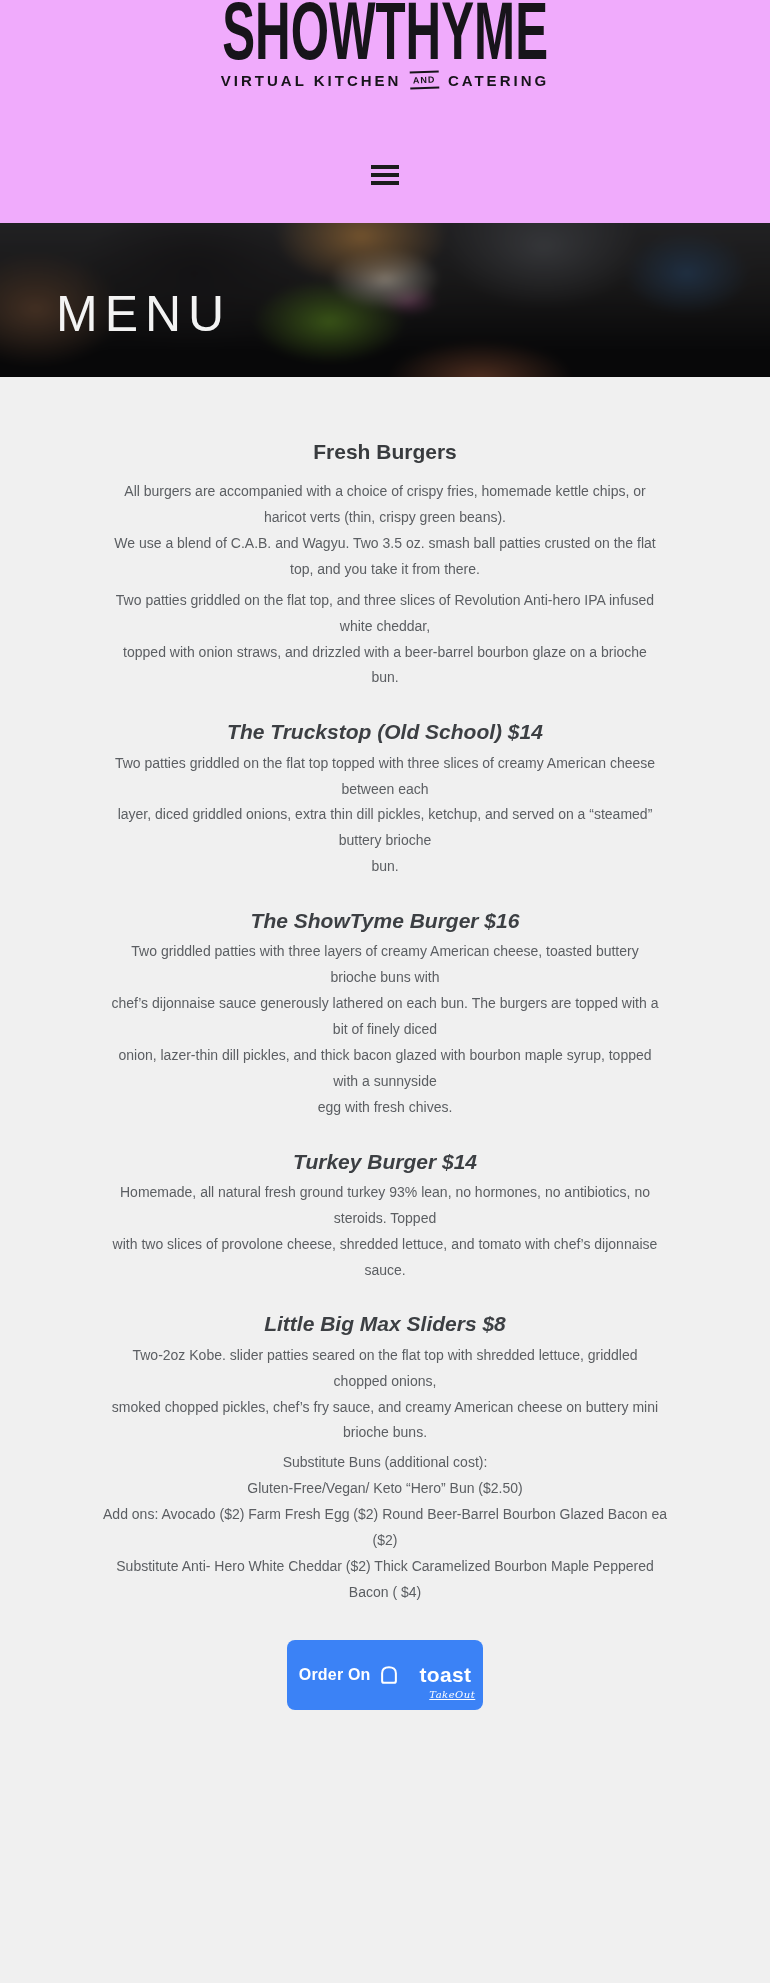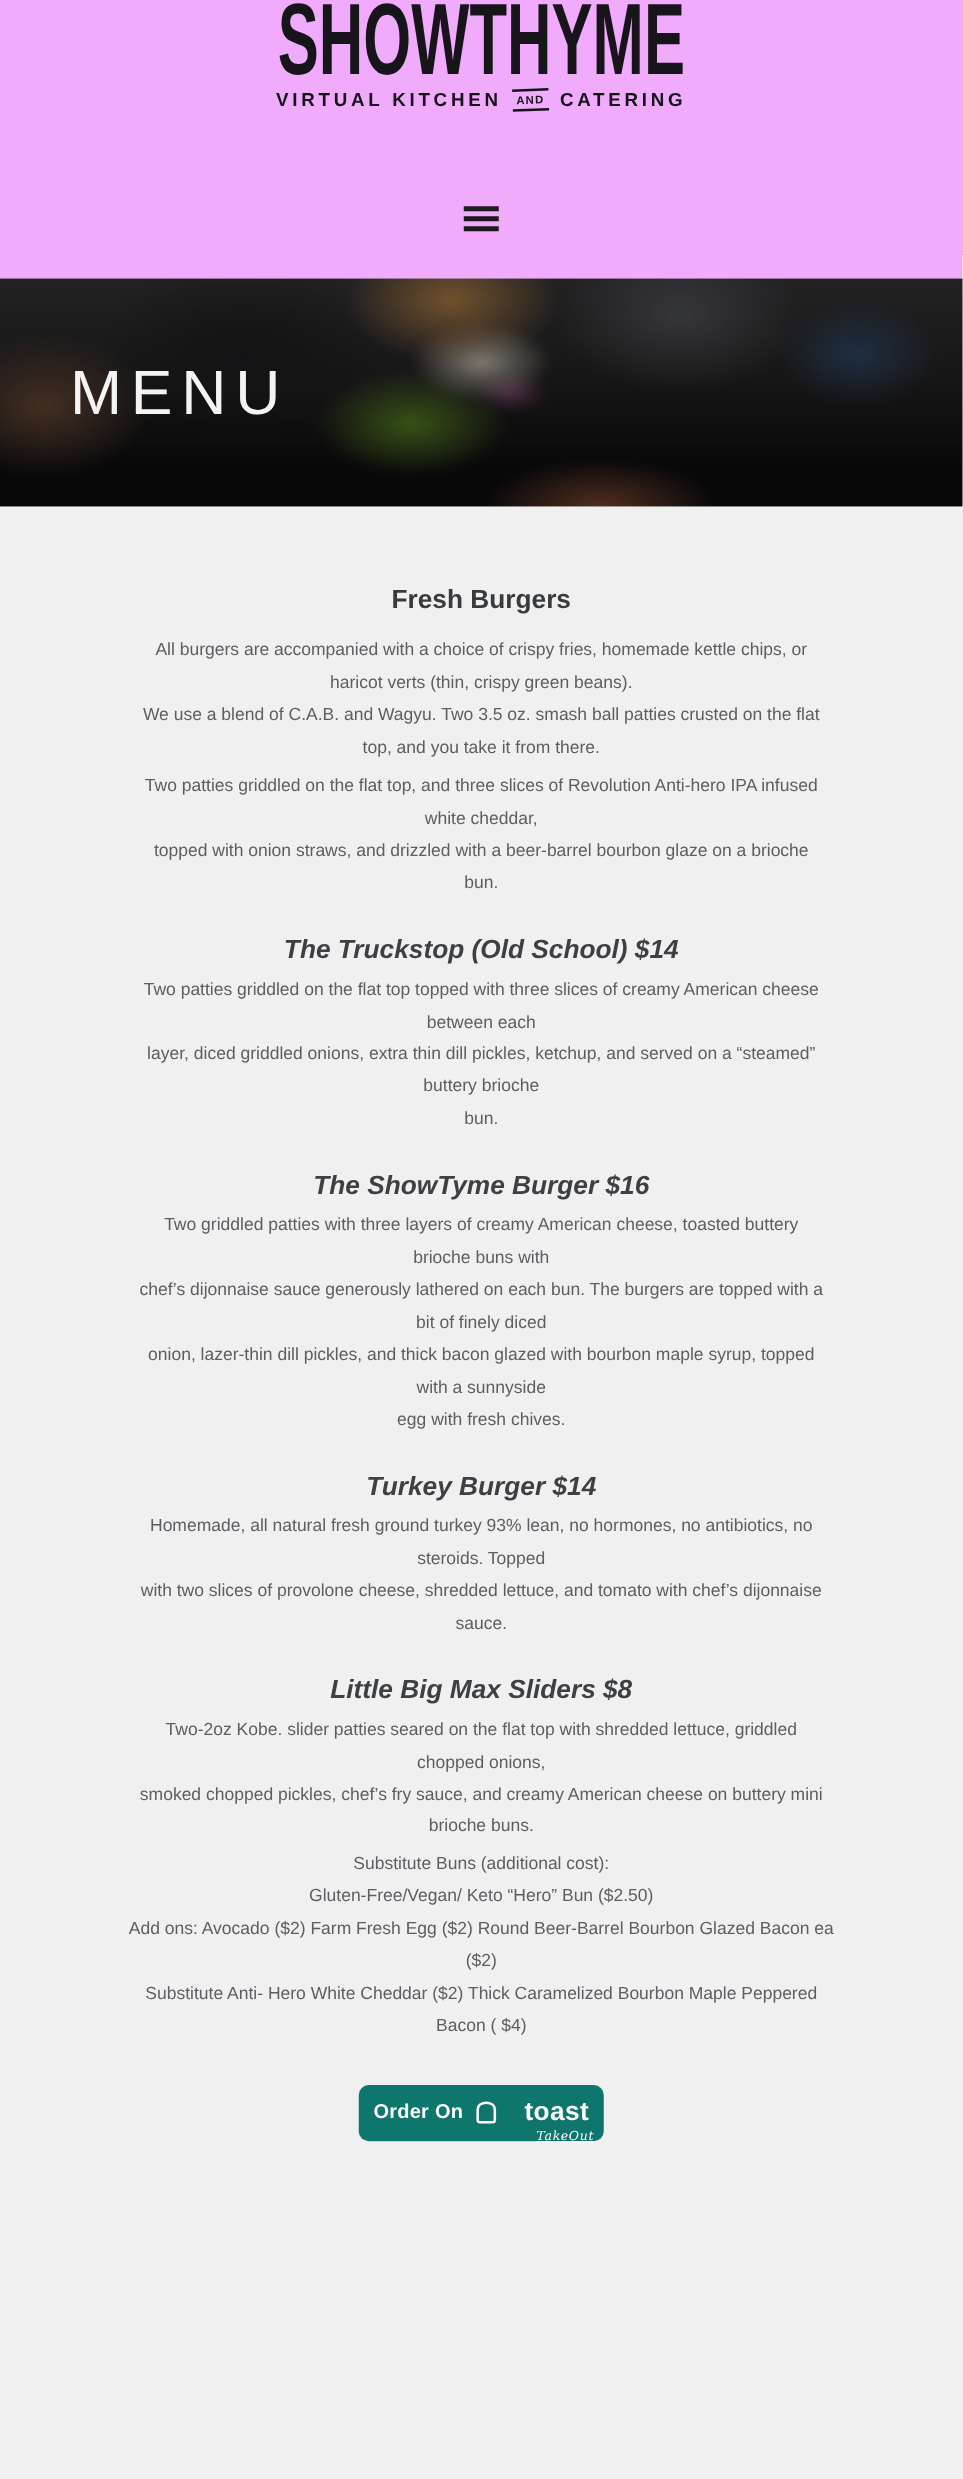--- a/index.html
+++ b/index.html
@@ -36,21 +36,21 @@
     border-top:2px solid #17141a; border-bottom:2px solid #17141a;
     transform:rotate(-2deg);
   }
   .menu-toggle {
     position:absolute; left:50%; top:160px; transform:translateX(-50%);
     width:34px; height:30px; display:flex; flex-direction:column;
     justify-content:center; gap:4px; cursor:pointer; padding:2px;
   }
   .menu-toggle .bar { width:28px; height:4px; background:#1c1c1c; margin:0 auto; }
   
-  .hero { position:relative; height:182px; overflow:hidden; background:#121110; }
+  .hero { position:relative; height:154px; overflow:hidden; background:#121110; }
   .hero-photo {
     position:absolute; inset:-12px; filter:blur(3px);
     background:
       radial-gradient(90px 60px at 88% 35%, rgba(52,84,120,0.85), rgba(52,84,120,0) 70%),
       radial-gradient(140px 90px at 70% 20%, rgba(120,124,130,0.55), rgba(120,124,130,0) 70%),
       radial-gradient(120px 70px at 47% 14%, #c08a4a, rgba(192,138,74,0) 72%),
       radial-gradient(80px 45px at 50% 38%, #d8cdbd, rgba(216,205,189,0) 70%),
       radial-gradient(110px 60px at 43% 62%, #5d8a22, rgba(93,138,34,0) 70%),
       radial-gradient(40px 22px at 53% 50%, #7c4468, rgba(124,68,104,0) 75%),
       radial-gradient(150px 95px at 26% 35%, #1f1d1e, rgba(31,29,30,0) 78%),
@@ -77,22 +77,22 @@
     margin-top:15px; font-size:14px; line-height:1.85; color:#5b5e62;
   }
   .menu-item h3 {
     margin-top:27px; font-size:21px; line-height:1.3;
     font-style:italic; font-weight:700; color:#3c3f43;
   }
   .menu-item .item-desc { margin-top:5px; }
   .notes { margin-top:4px; }
   
   .order-btn {
-    margin:34px auto 0; width:196px; height:45px;
-    background:#0f766e; border:none; border-radius:8px;
+    margin:34px auto 0; width:196px; height:70px;
+    background:#3b82f6; border:none; border-radius:8px;
     display:flex; align-items:center; justify-content:center;
     cursor:pointer; color:#ffffff; position:relative; gap:7px;
   }
   .order-btn .prefix { font-size:16px; font-weight:700; letter-spacing:0.2px; }
   .order-btn .toast-wrap { display:flex; align-items:center; gap:20px; position:relative; }
   .order-btn .toast-brand { font-size:21px; font-weight:700; letter-spacing:0.3px; }
   .order-btn .takeout {
     position:absolute; right:-4px; bottom:-13px;
     font-family:"DejaVu Serif", serif; font-style:italic;
     font-size:10px; color:#ffffff; letter-spacing:0.5px;text-decoration:underline;

